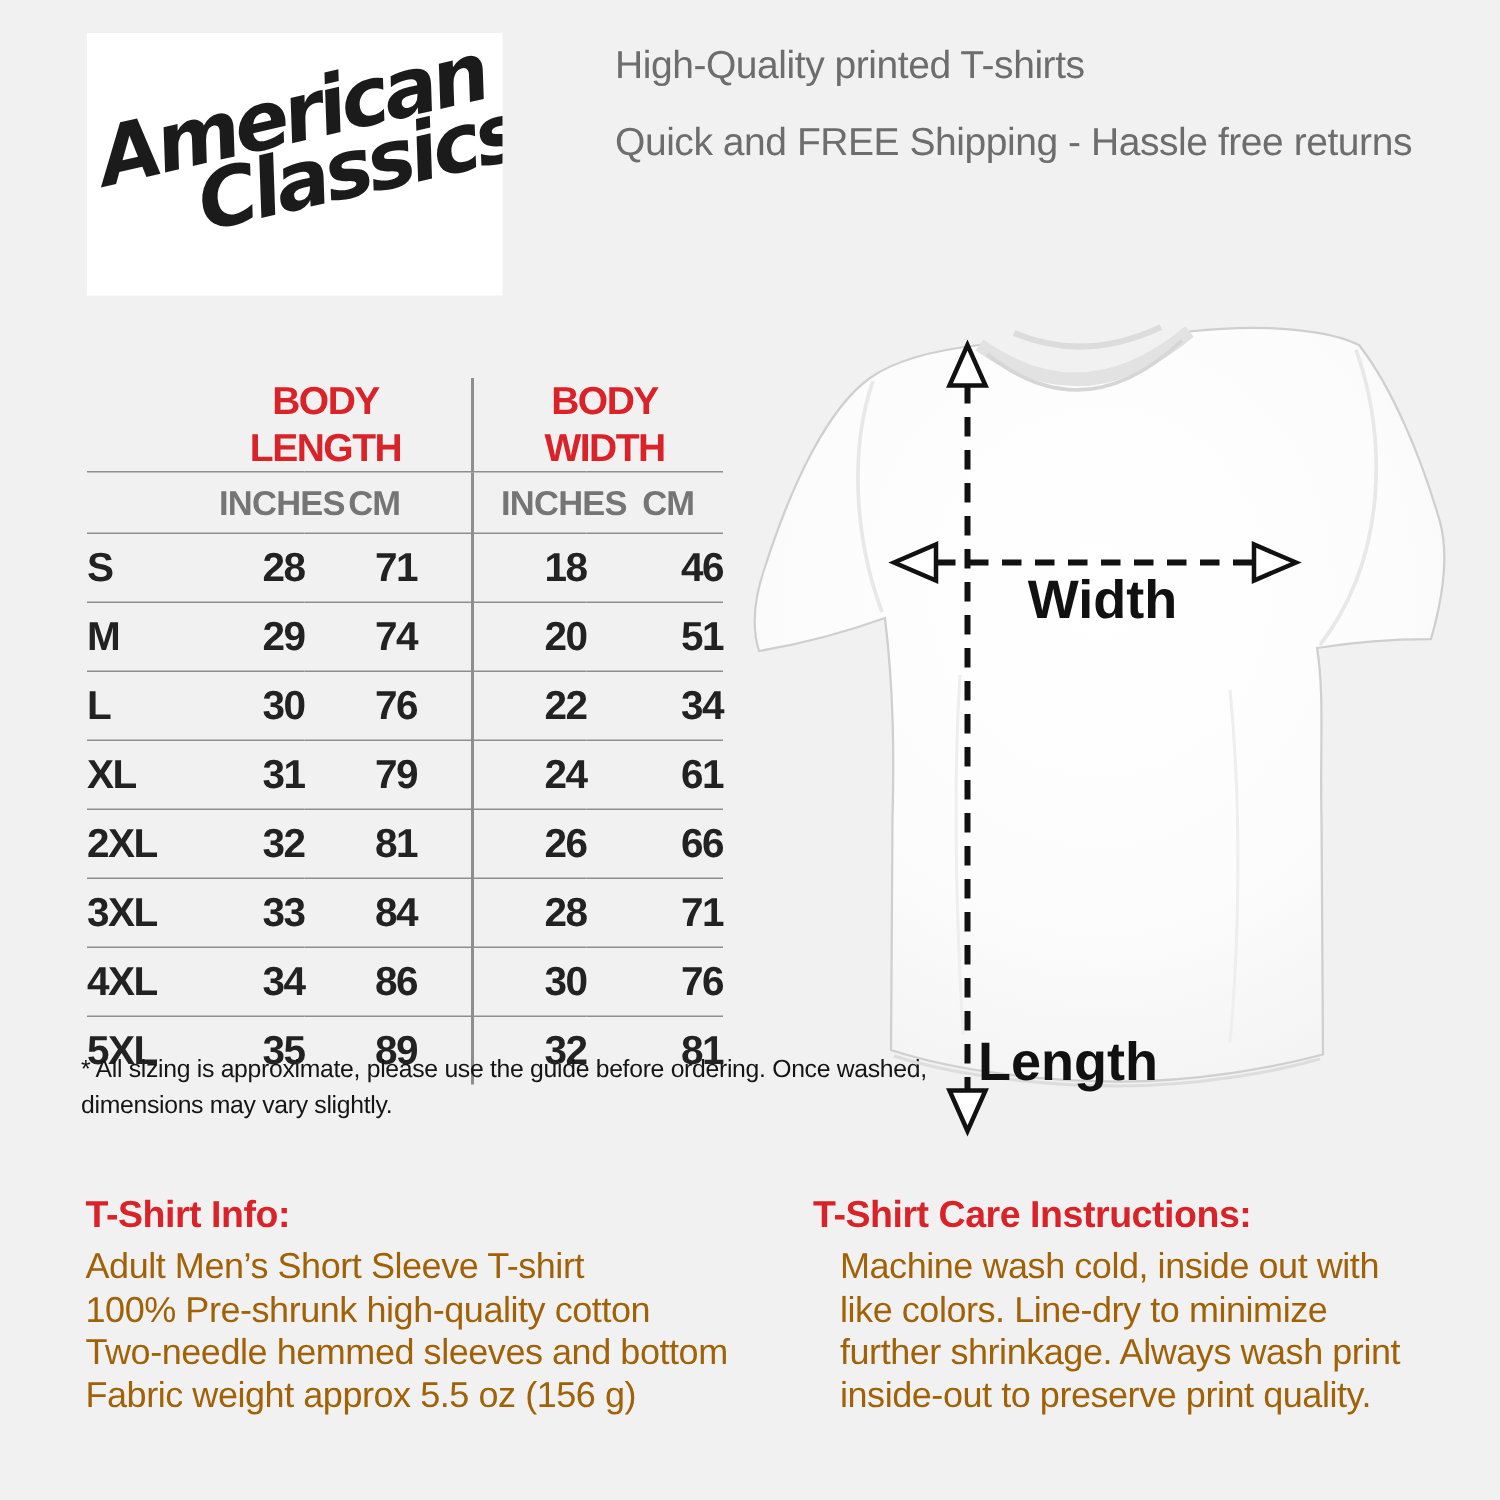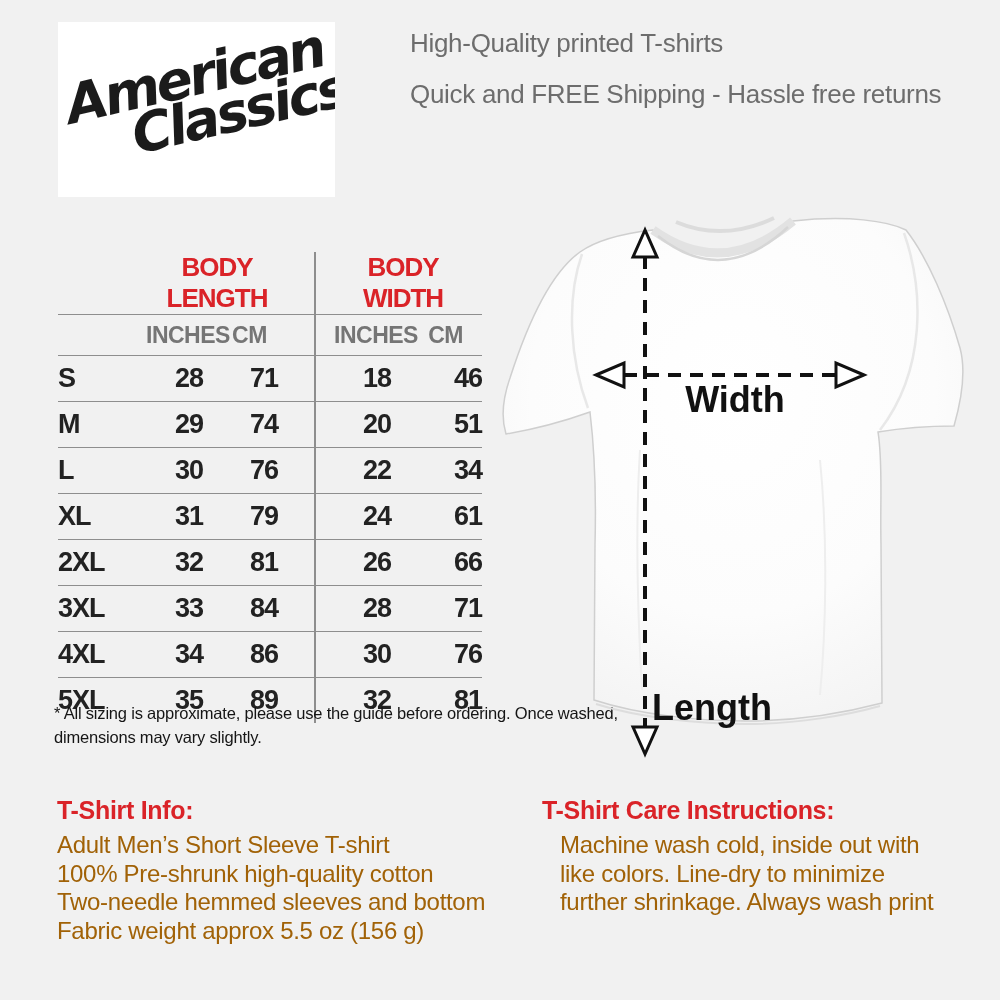--- a/index.html
+++ b/index.html
@@ -260,13 +260,14 @@
   <div>100% Pre-shrunk high-quality cotton</div>
   <div>Two-needle hemmed sleeves and bottom</div>
   <div>Fabric weight approx 5.5 oz (156 g)</div>
 </div>
 
 <div class="block-heading care-heading">T-Shirt Care Instructions:</div>
 <div class="block-lines care-lines">
   <div>Machine wash cold, inside out with</div>
   <div>like colors. Line-dry to minimize</div>
   <div>further shrinkage. Always wash print</div>
+  <div>inside-out to preserve print quality.</div>
 </div>
 
 </body></html>

